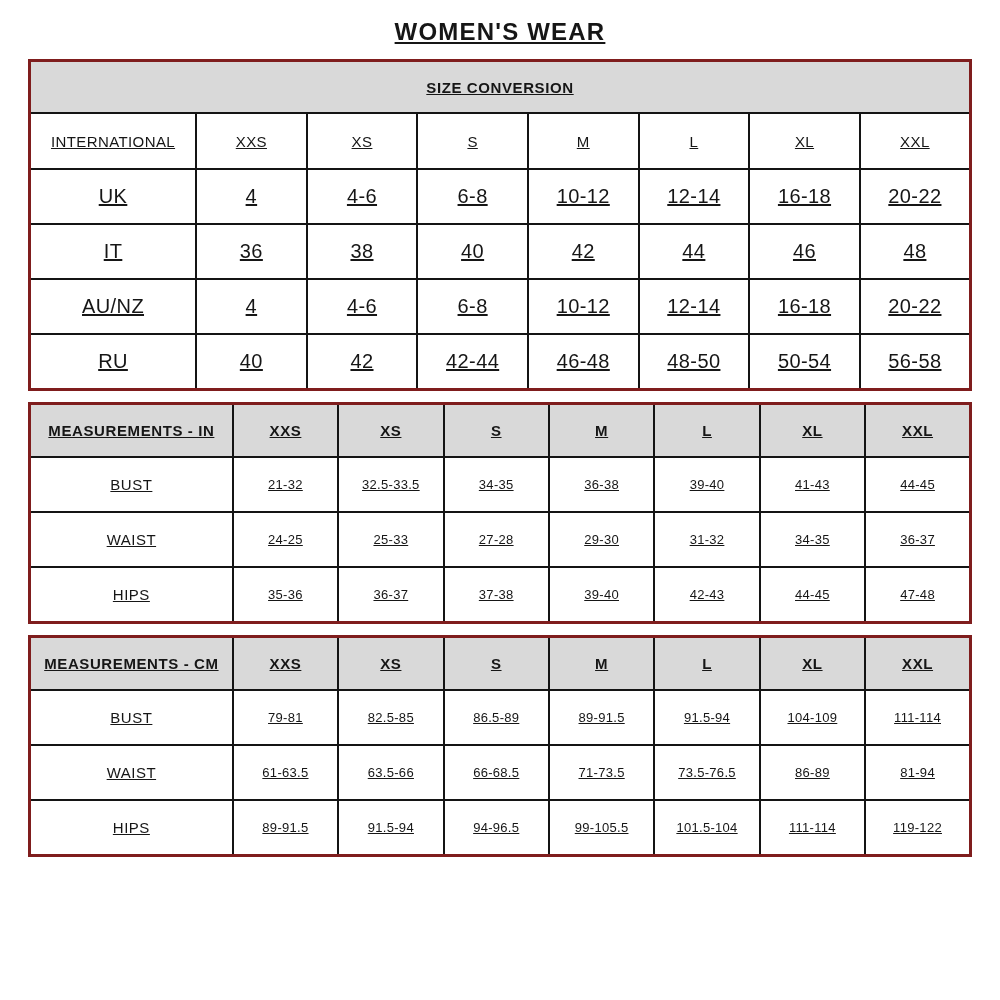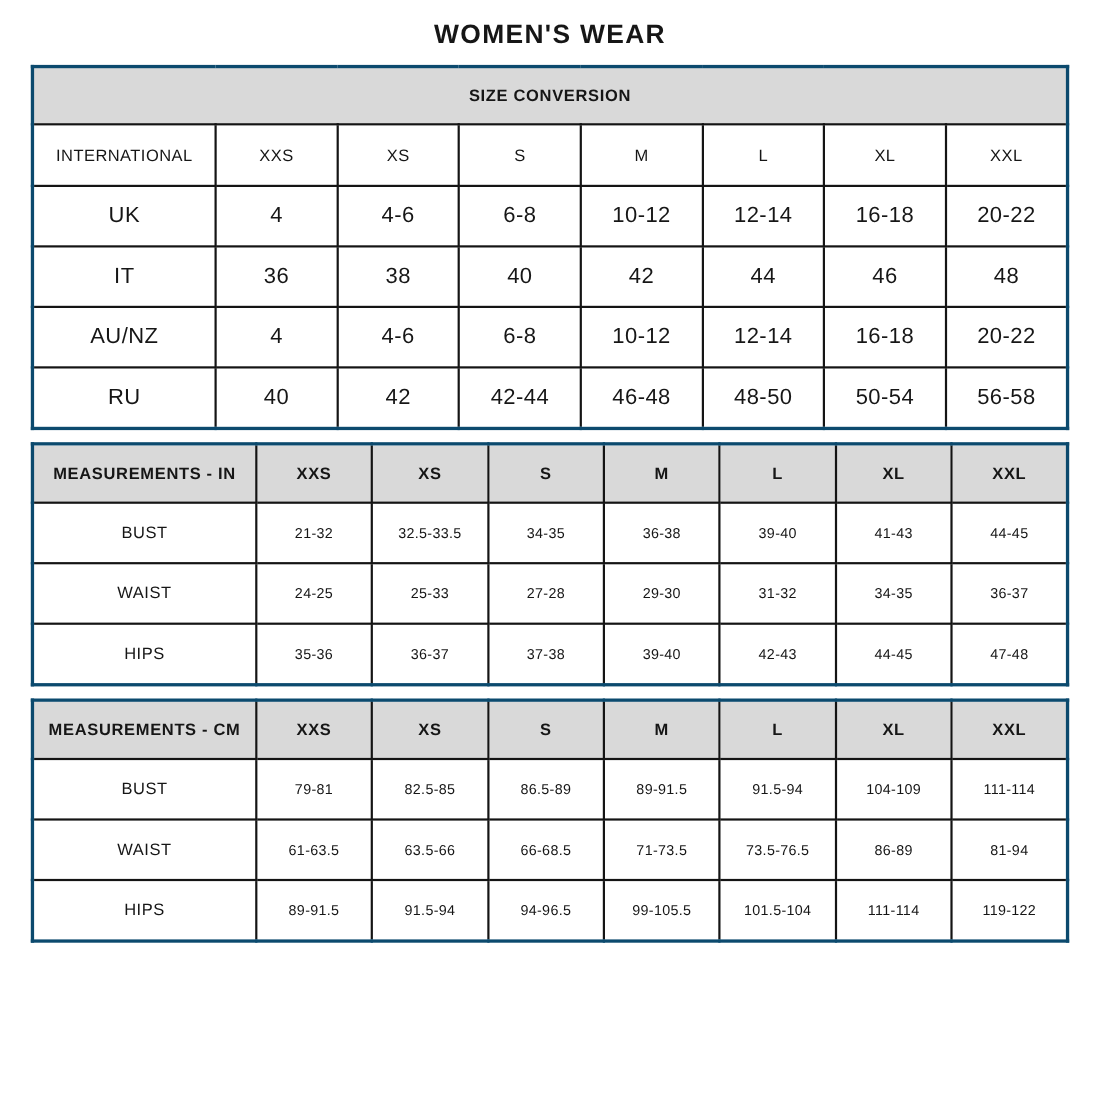--- a/index.html
+++ b/index.html
@@ -8,33 +8,34 @@
     background: #ffffff;
     width: 1000px;
     font-family: "Liberation Sans", sans-serif;
     color: #161616;
   }
   .page {
     box-sizing: border-box;
     width: 1000px;
     height: 914px;
     padding: 12px 28px 12px 28px;
+    text-decoration: underline;
   }
   .page-title {
     text-align: center;
     font-size: 24px;
     font-weight: 700;
     letter-spacing: 1.2px;
     margin: 6px 0 13px 0;
   }
   table.tbl {
     width: 100%;
     border-collapse: collapse;
     table-layout: fixed;
-    border: 3px solid #0c4a6e;
+    border: 3px solid #7f1d1d;
   }
   table.tbl th, table.tbl td {
     border: 2px solid #141414;
     text-align: center;
     vertical-align: middle;
     padding: 0 4px;
     overflow: hidden;
   }
   .band {
     background: #d9d9d9;

